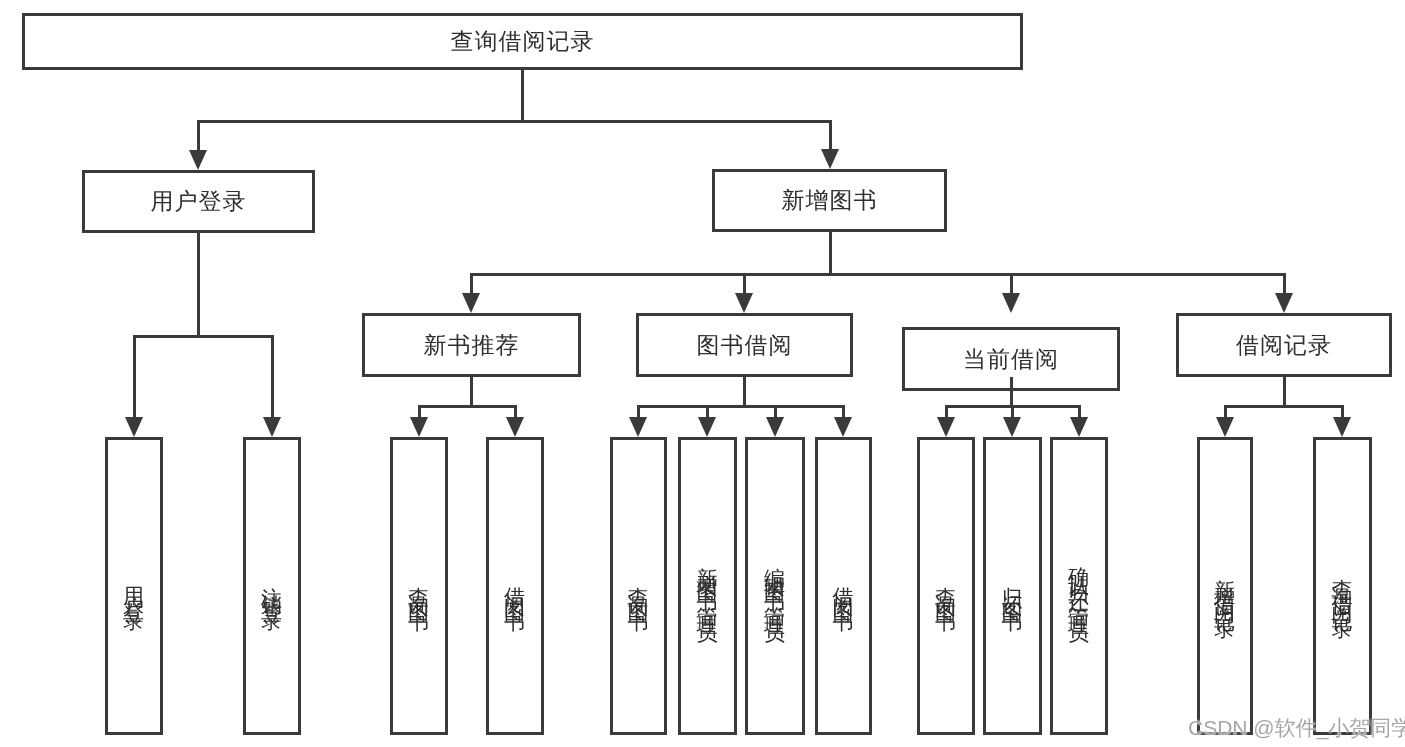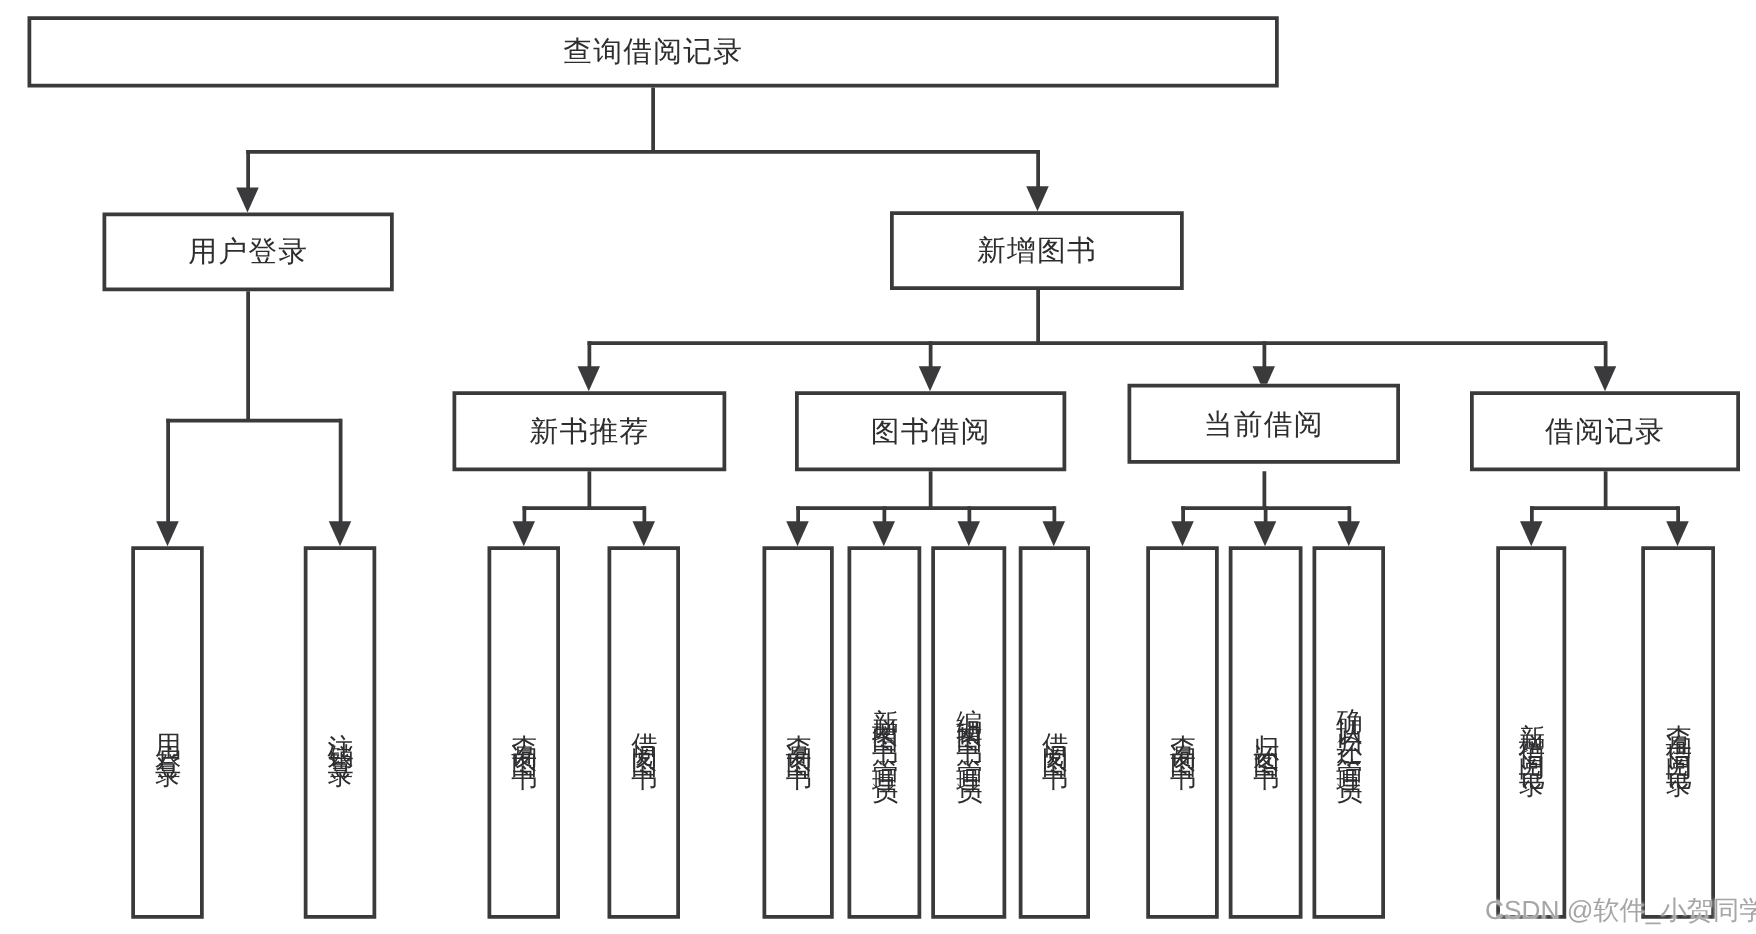--- a/index.html
+++ b/index.html
@@ -87,21 +87,21 @@
   <div class="arrow" style="left:462px;top:293px"></div>
   <div class="vl" style="left:743px;top:273px;height:23px"></div>
   <div class="arrow" style="left:735px;top:293px"></div>
   <div class="vl" style="left:1010px;top:273px;height:23px"></div>
   <div class="arrow" style="left:1002px;top:293px"></div>
   <div class="vl" style="left:1283px;top:273px;height:23px"></div>
   <div class="arrow" style="left:1275px;top:293px"></div>
 
   <div class="box hbox" style="left:362px;top:313px;width:219px;height:64px">新书推荐</div>
   <div class="box hbox" style="left:636px;top:313px;width:217px;height:64px">图书借阅</div>
-  <div class="box hbox" style="left:902px;top:307px;width:218px;height:64px">当前借阅</div>
+  <div class="box hbox" style="left:902px;top:327px;width:218px;height:64px">当前借阅</div>
   <div class="box hbox" style="left:1176px;top:313px;width:216px;height:64px">借阅记录</div>
 
   <div class="vl" style="left:470px;top:377px;height:29px"></div>
   <div class="hl" style="left:418px;top:405px;width:98px"></div>
   <div class="vl" style="left:418px;top:405px;height:15px"></div>
   <div class="arrow" style="left:410px;top:417px"></div>
   <div class="vl" style="left:514px;top:405px;height:15px"></div>
   <div class="arrow" style="left:506px;top:417px"></div>
 
   <div class="vl" style="left:743px;top:377px;height:29px"></div>

